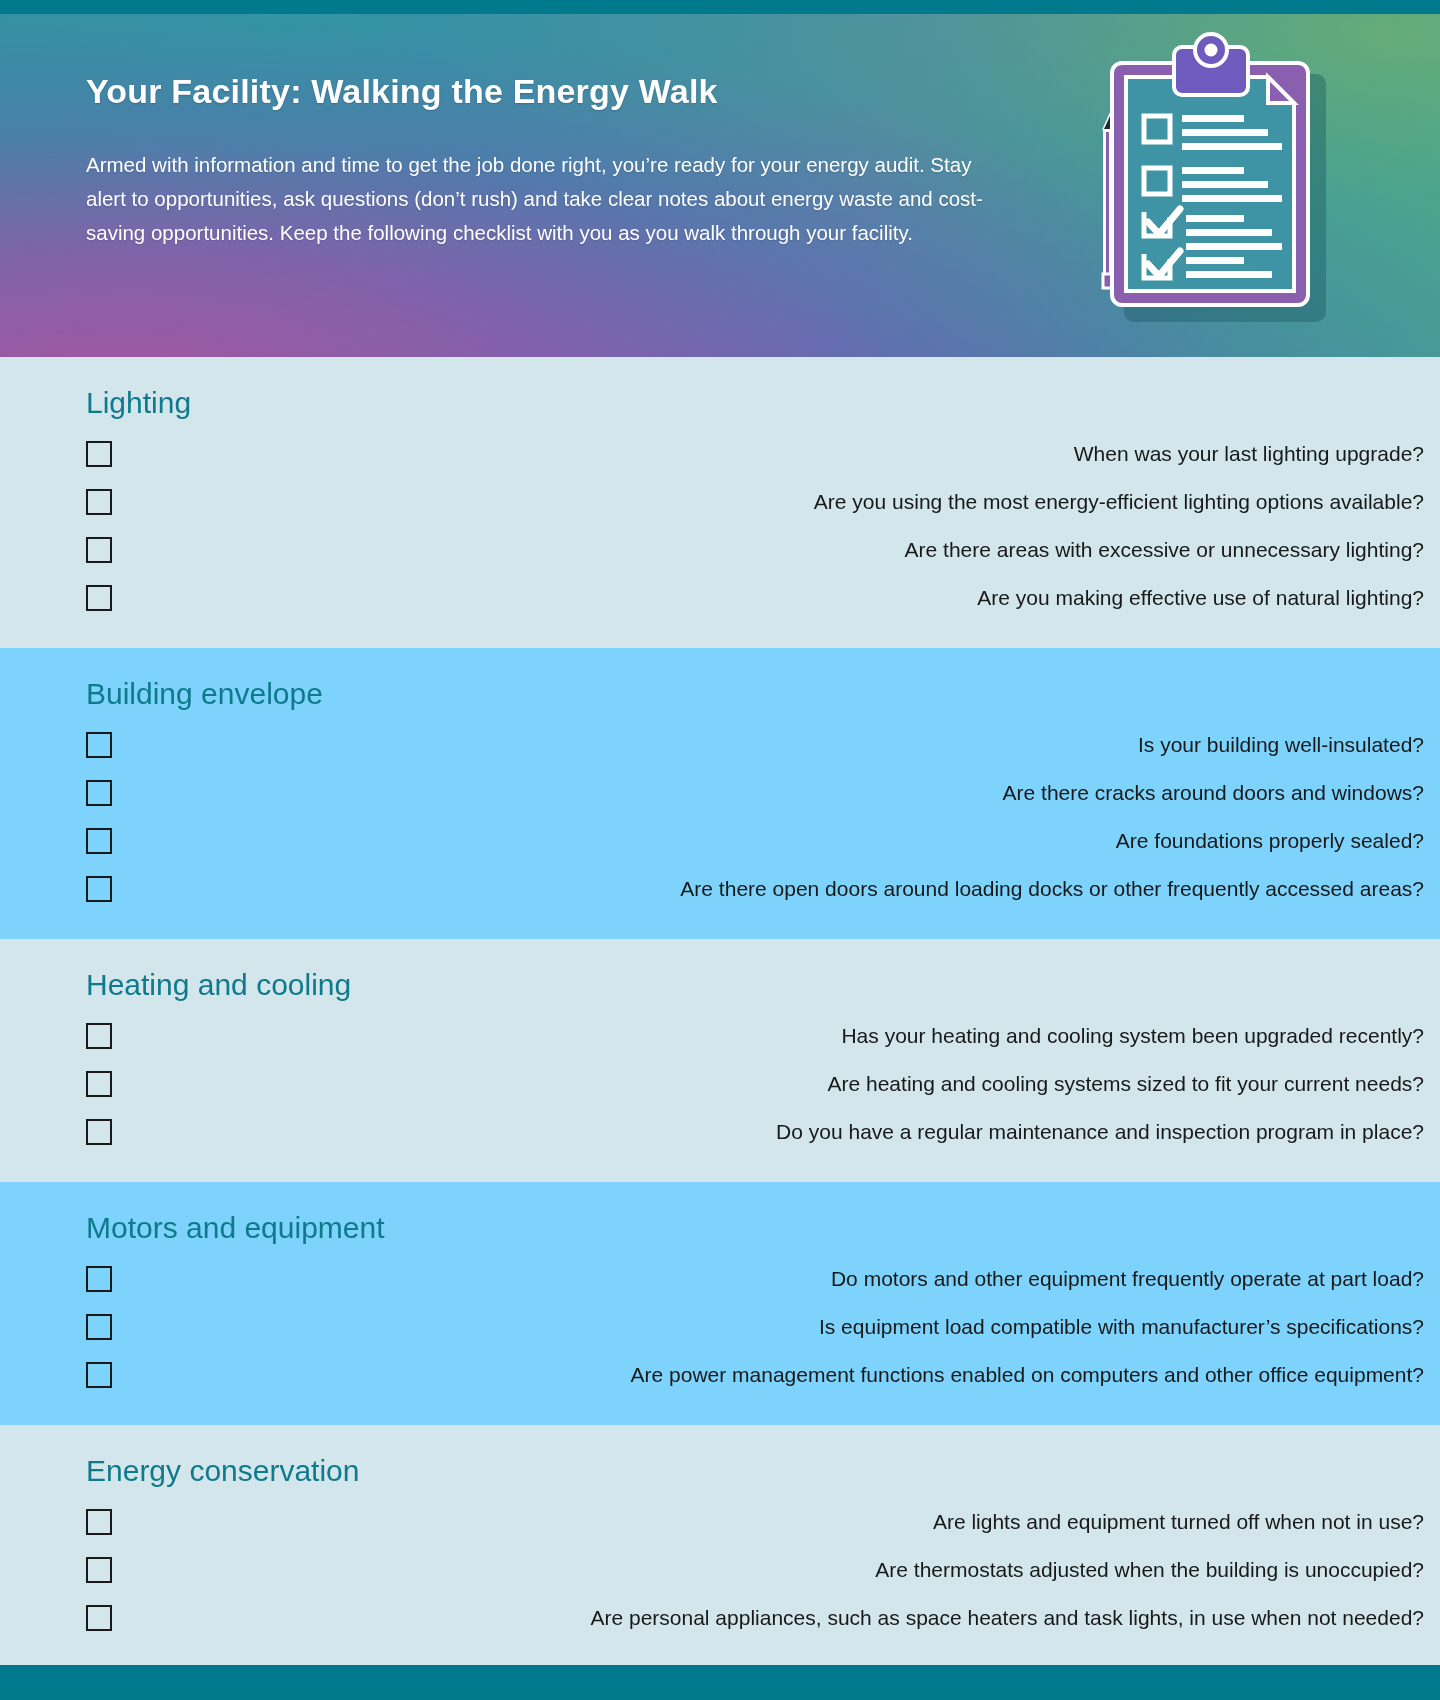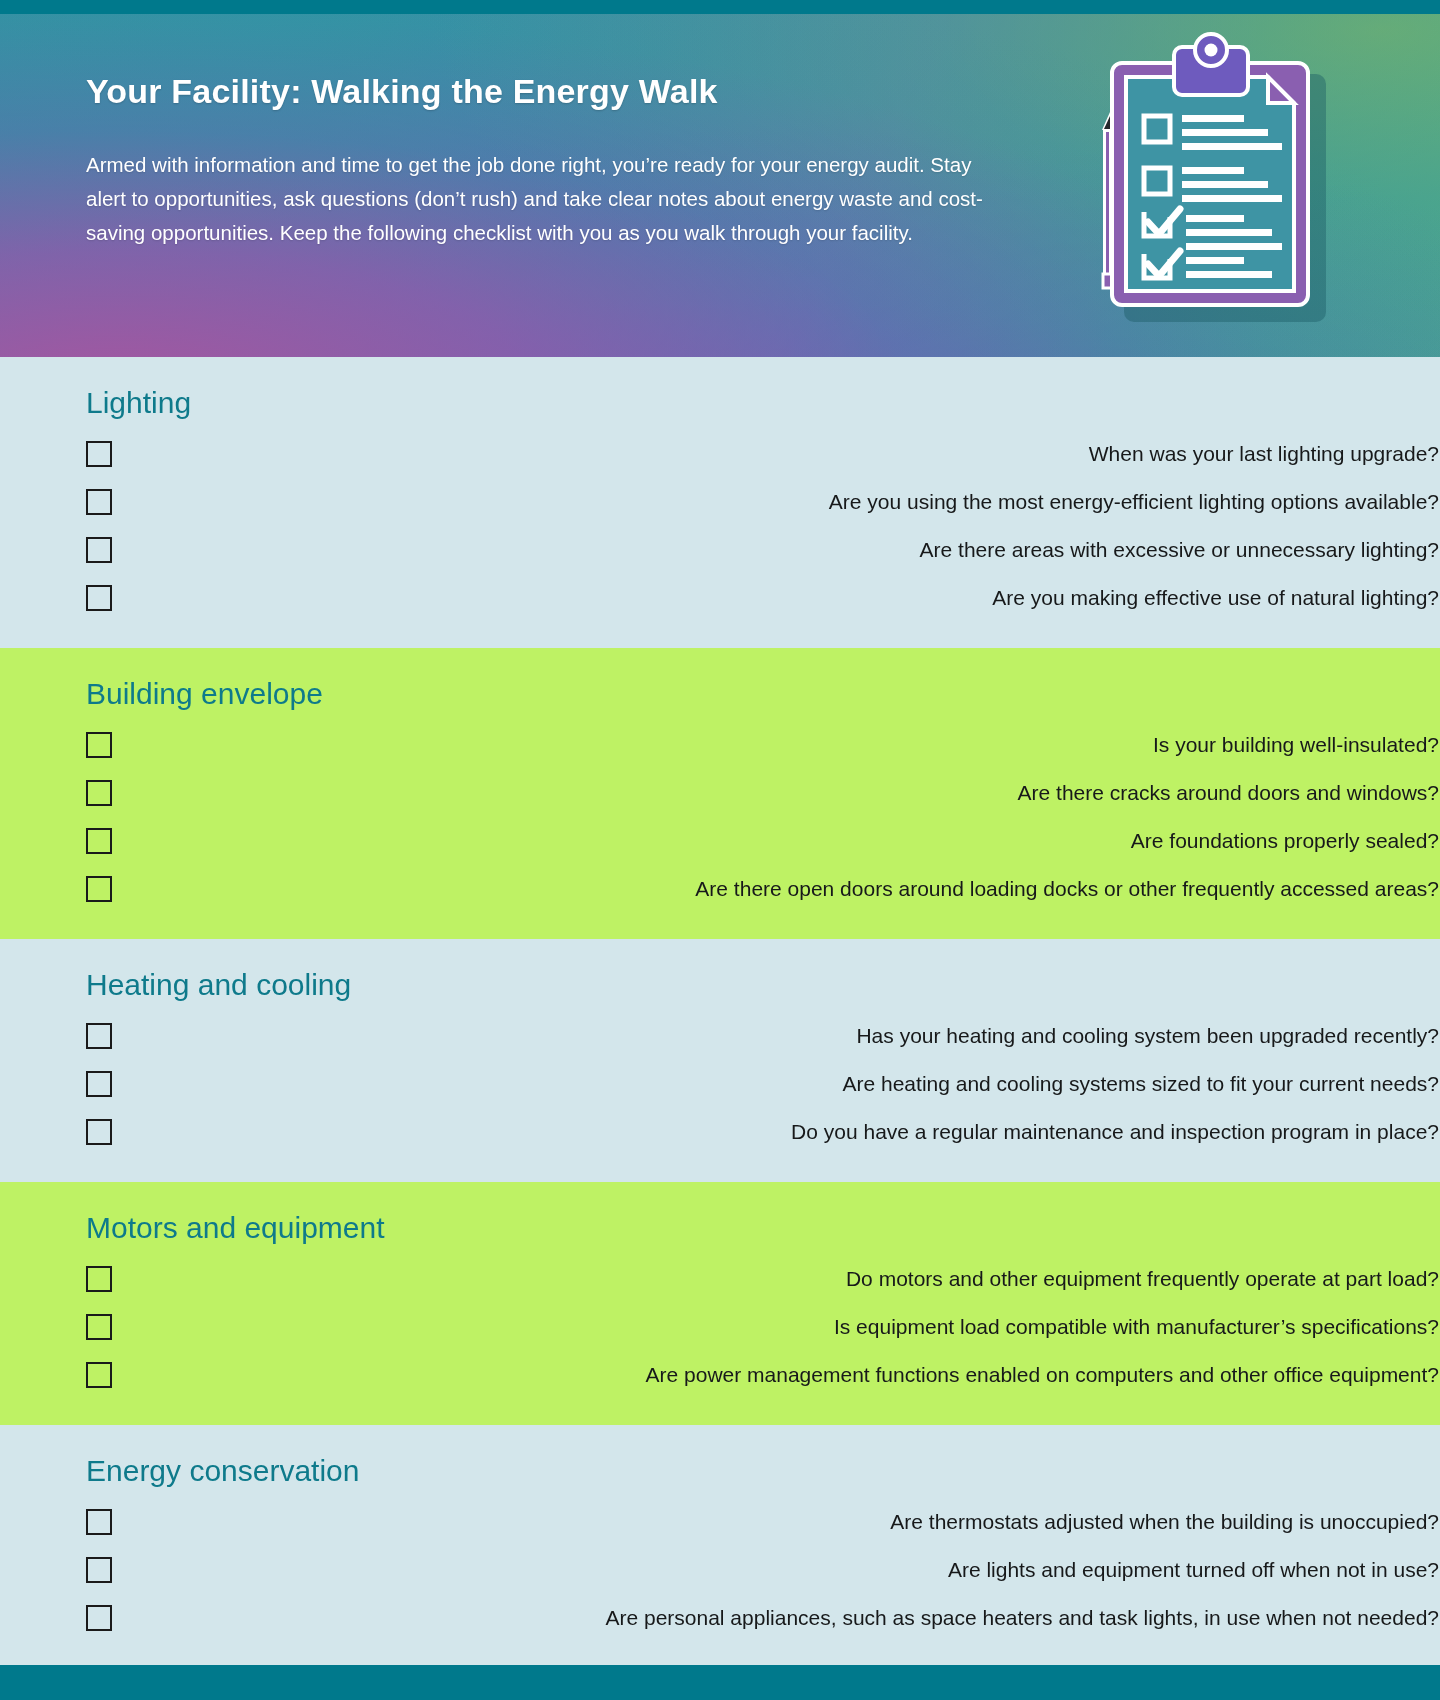--- a/index.html
+++ b/index.html
@@ -85,24 +85,24 @@
   
   .sections {
     position: absolute;
     top: 357px; left: 0;
     width: 1440px;
   }
 
   .section {
     position: relative;
     width: 1440px;
-    padding: 26px 1px 26px 0;
+    padding: 26px 16px 26px 0;
   }
   .section.tinted { background: #D3E6EB; }
-  .section.plain  { background: #bef264; }
+  .section.plain  { background: #7dd3fc; }
 
   .section-title {
     margin-left: 86px;
     color: #0E7A8B;
     font-size: 30px;
     font-weight: normal;
     line-height: 40px;
     margin-bottom: 14px;
   }
 
@@ -284,25 +284,25 @@
             <span class="checkbox"></span>
             <span class="item-label">Are power management functions enabled on computers and other office equipment?</span>
           </li>
         </ul>
       </section>
       <section class="section tinted">
         <h2 class="section-title">Energy conservation</h2>
         <ul class="items">
           <li class="item">
             <span class="checkbox"></span>
+            <span class="item-label">Are lights and equipment turned off when not in use?</span>
+          </li>
+          <li class="item">
+            <span class="checkbox"></span>
             <span class="item-label">Are thermostats adjusted when the building is unoccupied?</span>
-          </li>
-          <li class="item">
-            <span class="checkbox"></span>
-            <span class="item-label">Are lights and equipment turned off when not in use?</span>
           </li>
           <li class="item">
             <span class="checkbox"></span>
             <span class="item-label">Are personal appliances, such as space heaters and task lights, in use when not needed?</span>
           </li>
         </ul>
       </section>
     </div>
 
   <div class="bottom-bar"></div>

